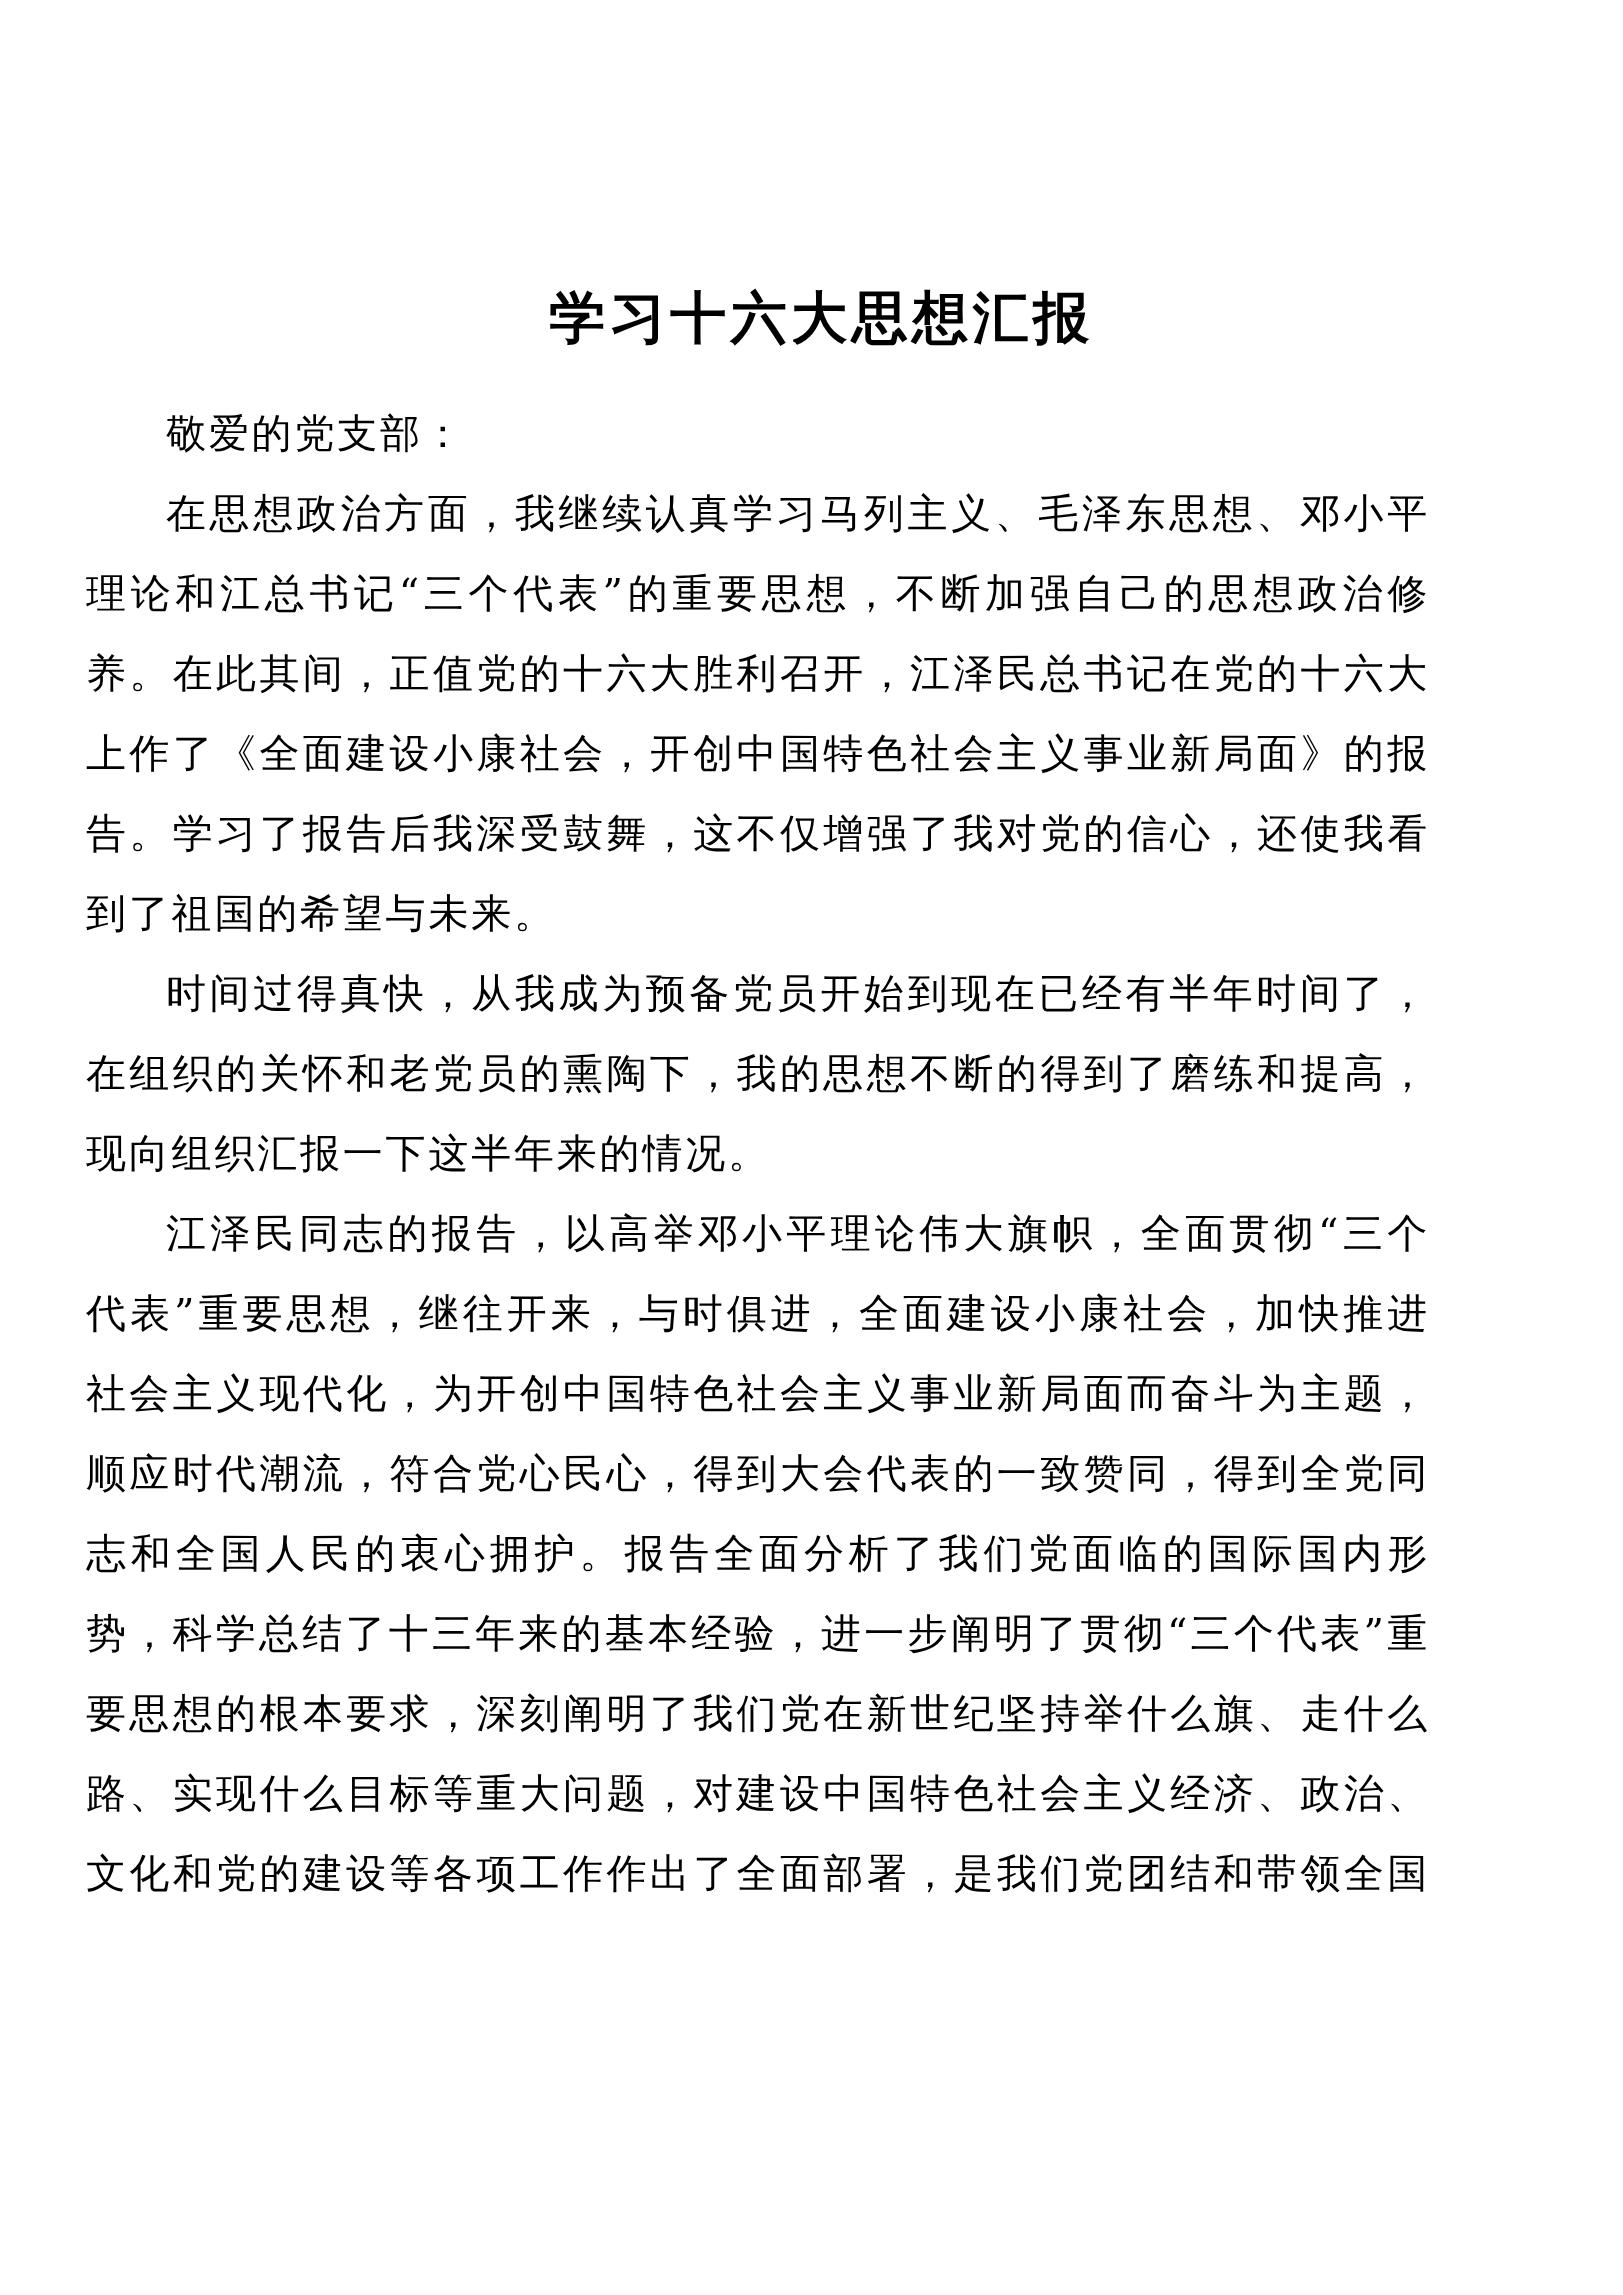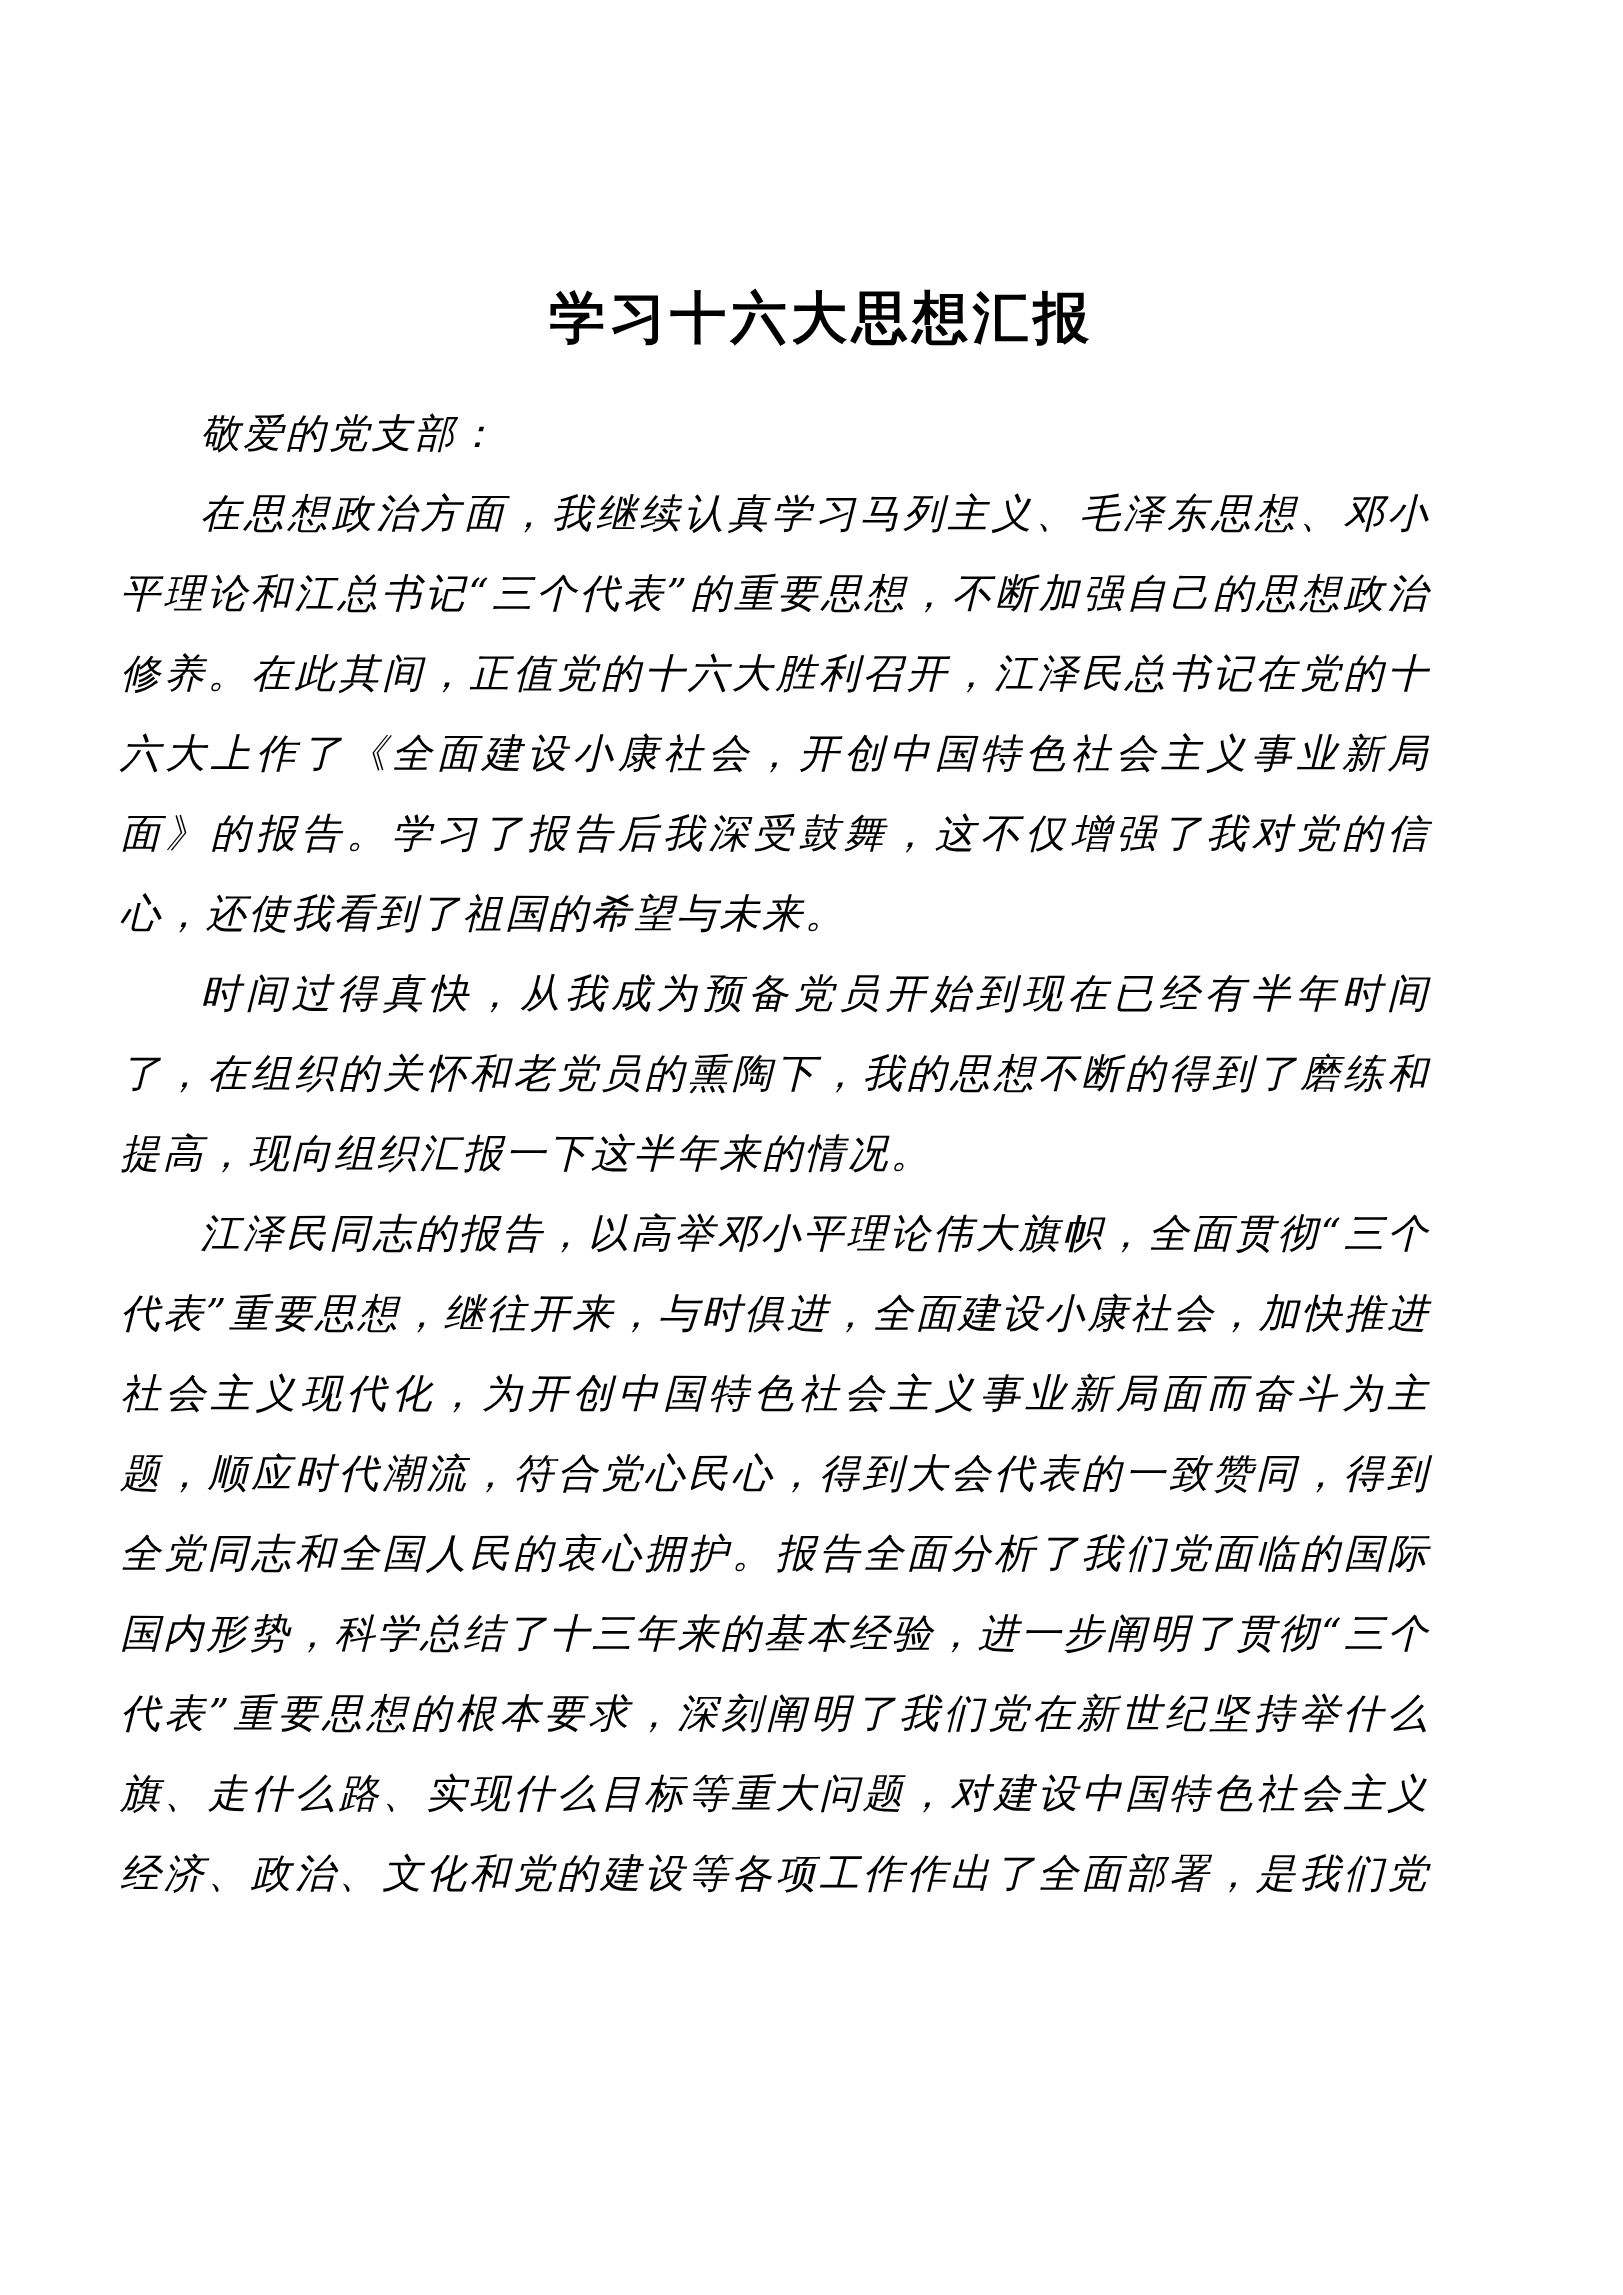--- a/index.html
+++ b/index.html
@@ -23,22 +23,21 @@
   .doc-title {
     margin: 279px 193px 0 213px;
     text-align: center;
     font-size: 56px;
     line-height: 76px;
     font-weight: bold;
     letter-spacing: 4.5px;
     white-space: nowrap;
   }
   .doc-body {
-    margin: 38px 193px 0 120px;
-    font-style: italic;
+    margin: 38px 193px 0 86px;
   }
   .para {
     font-size: 40px;
     line-height: 80px;
     letter-spacing: 2.8px;
     text-align: justify;
     text-justify: inter-ideograph;
     text-indent: 2em;
     margin: 0;
     word-break: break-all;

